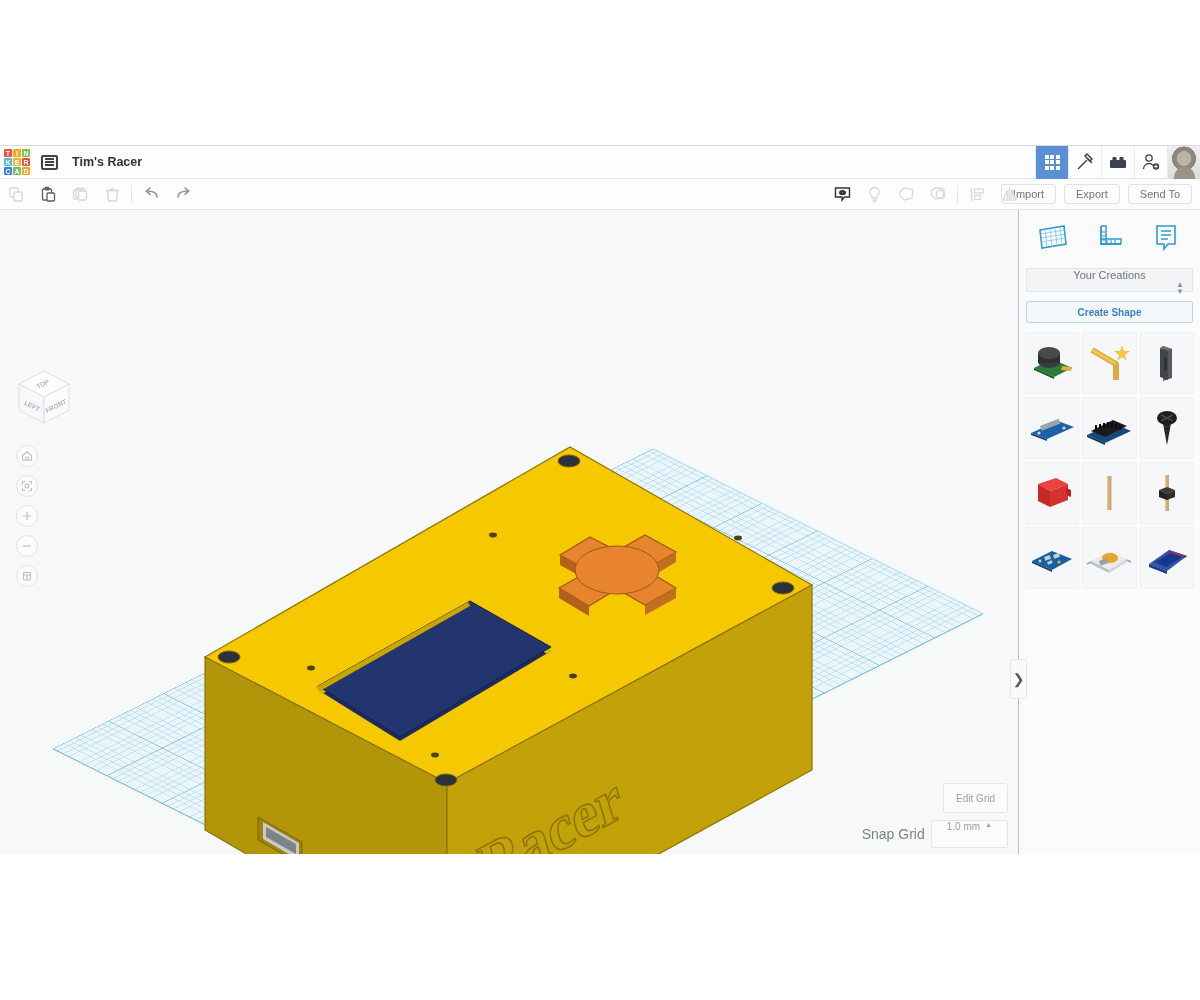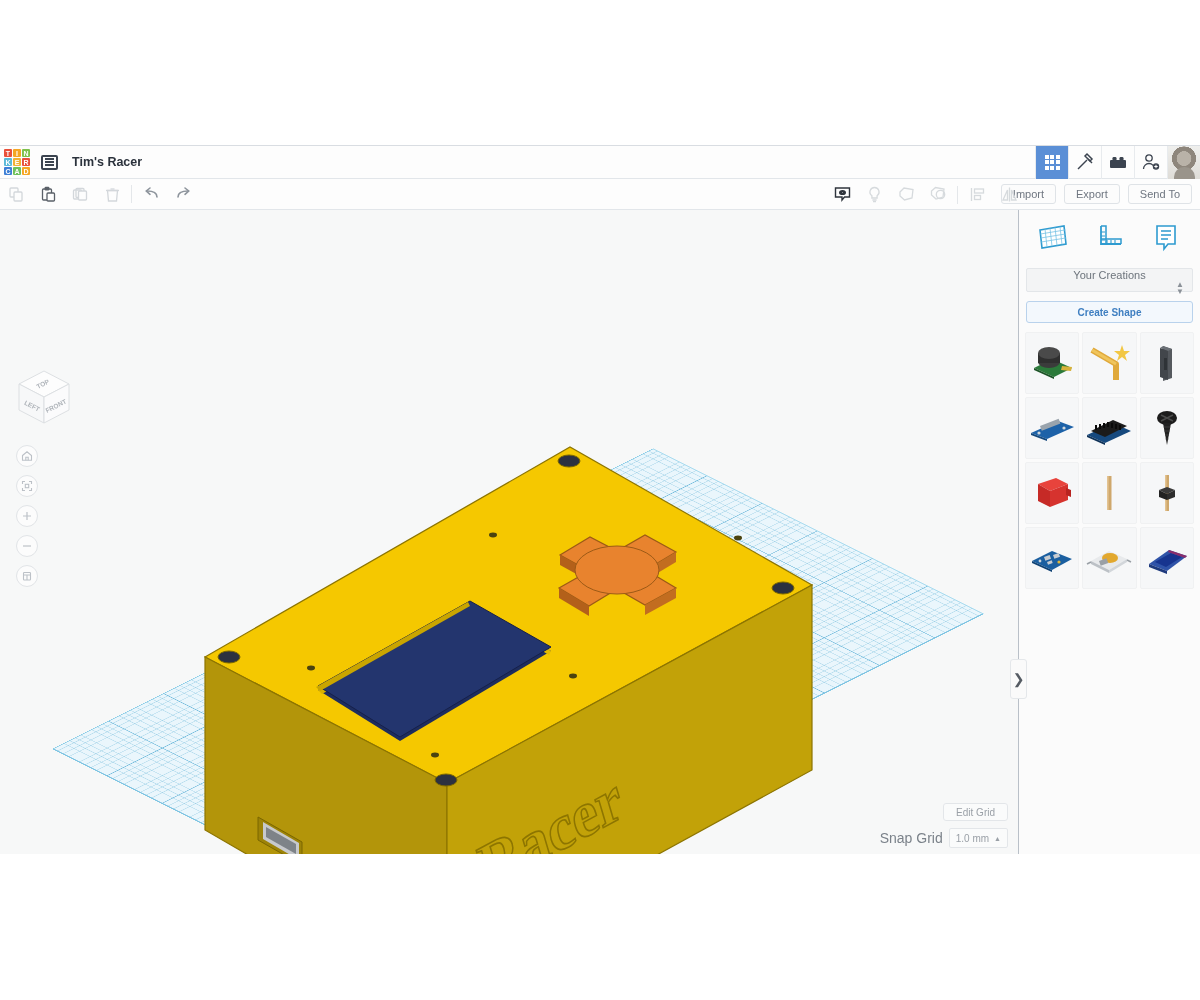--- a/index.html
+++ b/index.html
@@ -110,29 +110,29 @@
     border:1.5px solid #6cc0e0;
   }
 
   
   .model { position:absolute; left:0; top:0; width:1018px; height:644px; pointer-events:none; }
 
   
   .gridctl { position:absolute; right:10px; bottom:6px; text-align:right; }
   .editgrid {
     display:inline-flex; align-items:center; justify-content:center;
-    height:18px; padding:0 12px; border:1px solid #e3e6e9; border-radius:3px;
+    height:30px; padding:0 12px; border:1px solid #e3e6e9; border-radius:3px;
     background:#fafbfb; font-size:10px; color:#9aa0a7; cursor:pointer;
   }
   .snaprow { display:flex; align-items:center; justify-content:flex-end; gap:6px; margin-top:7px; }
   .snaplbl { font-size:14px; color:#7b828a; }
   .snapsel {
-    height:20px; padding:0 6px; border:1px solid #e3e6e9; border-radius:2px;
+    height:28px; padding:0 15px; border:1px solid #e3e6e9; border-radius:2px;
     background:#fafbfb; font-size:10px; color:#9aa0a7;
-    display:flex; align-items:center; gap:5px; cursor:pointer;
+    display:flex; align-items:flex-start; gap:5px; cursor:pointer;
   }
 
   
   .divider { position:absolute; left:1018px; top:64px; width:1px; height:644px; background:#b9c0c8; }
   .panel-handle {
     position:absolute; left:1010px; top:513px; width:17px; height:40px;
     background:#fafafa; border:1px solid #e4e7ea; border-radius:3px;
     display:flex; align-items:center; justify-content:center;
     font-size:14px; color:#555b63; cursor:pointer; z-index:5;
   }

